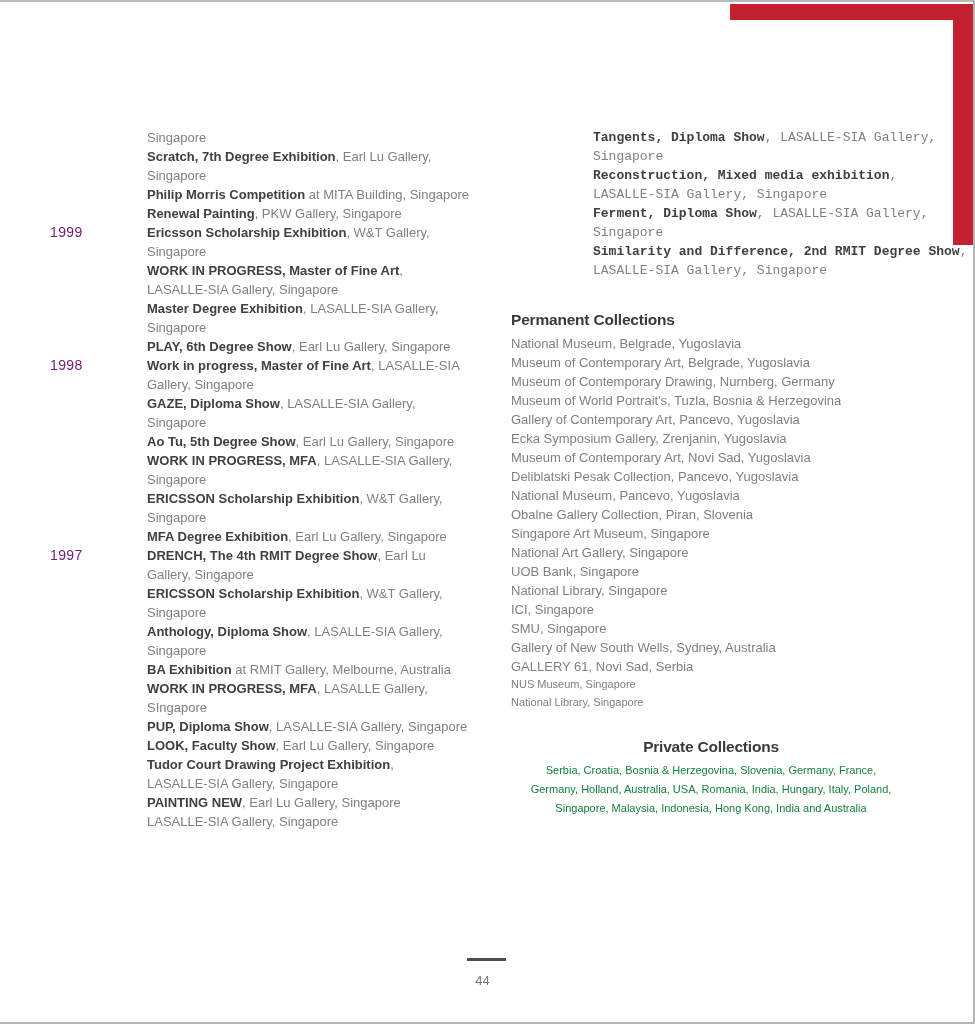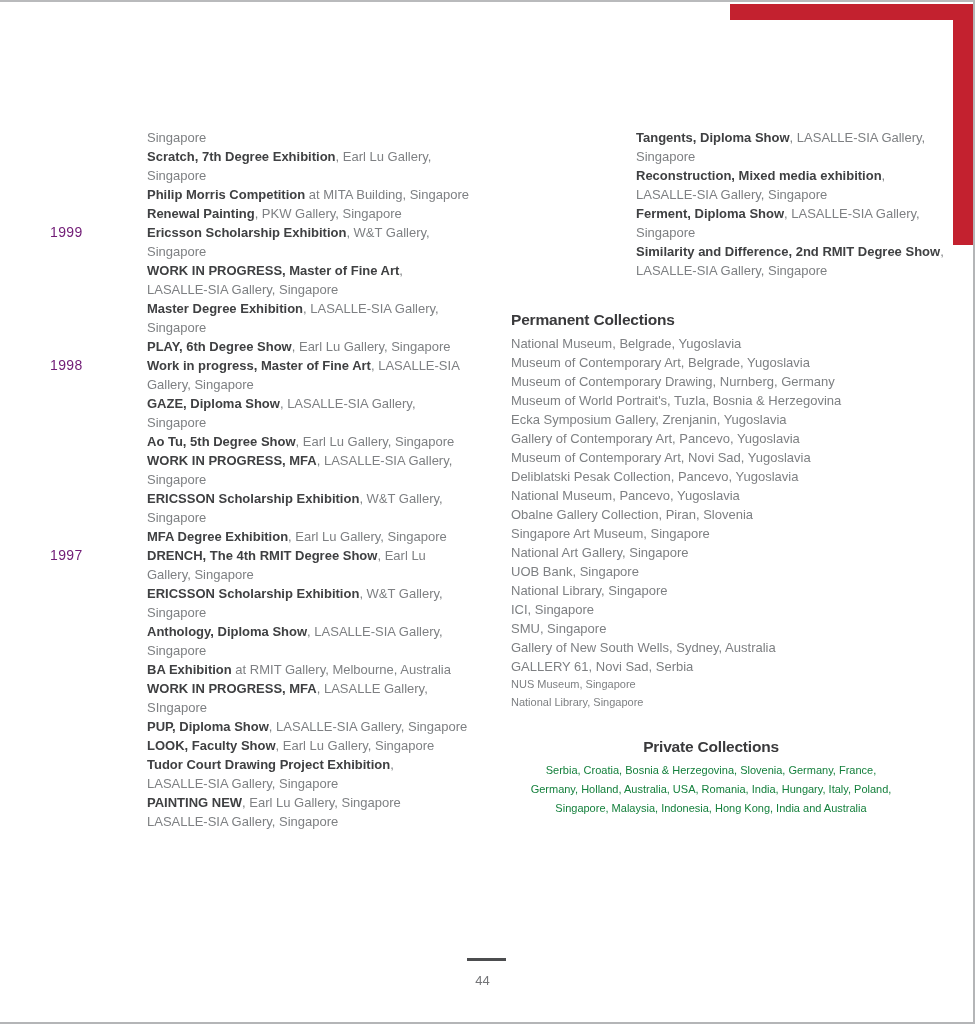--- a/index.html
+++ b/index.html
@@ -18,21 +18,21 @@
     width: 245px; height: 16px;
     background: var(--accent, #c3212f);
   }
   .red-v {
     position: absolute; left: 953px; top: 2px;
     width: 22px; height: 241px;
     background: var(--accent, #c3212f);
   }
   .entries { position: absolute; }
   .entries.left  { left: 50px;  top: 126px; width: 440px; }
-  .entries.right { left: 539px; top: 126px; width: 420px; }
+  .entries.right { left: 496px; top: 126px; width: 420px; font-family: Liberation Mono, monospace; }
   .entry-line {
     display: flex;
     line-height: 19px;
     font-size: 13px;
     white-space: nowrap;
     color: #7e8083;
   }
   .entry-line .year {
     flex: 0 0 97px;
     color: #701a75;
@@ -277,22 +277,22 @@
       </div>
     </div>
 
   <div class="collections perm">
     <h2>Permanent Collections</h2>
     <div id="perm-items">
         <div class="coll-item">National Museum, Belgrade, Yugoslavia</div>
         <div class="coll-item">Museum of Contemporary Art, Belgrade, Yugoslavia</div>
         <div class="coll-item">Museum of Contemporary Drawing, Nurnberg, Germany</div>
         <div class="coll-item">Museum of World Portrait's, Tuzla, Bosnia &amp; Herzegovina</div>
+        <div class="coll-item">Gallery of Contemporary Art, Pancevo, Yugoslavia</div>
         <div class="coll-item">Ecka Symposium Gallery, Zrenjanin, Yugoslavia</div>
-        <div class="coll-item">Gallery of Contemporary Art, Pancevo, Yugoslavia</div>
         <div class="coll-item">Museum of Contemporary Art, Novi Sad, Yugoslavia</div>
         <div class="coll-item">Deliblatski Pesak Collection, Pancevo, Yugoslavia</div>
         <div class="coll-item">National Museum, Pancevo, Yugoslavia</div>
         <div class="coll-item">Obalne Gallery Collection, Piran, Slovenia</div>
         <div class="coll-item">Singapore Art Museum, Singapore</div>
         <div class="coll-item">National Art Gallery, Singapore</div>
         <div class="coll-item">UOB Bank, Singapore</div>
         <div class="coll-item">National Library, Singapore</div>
         <div class="coll-item">ICI, Singapore</div>
         <div class="coll-item">SMU, Singapore</div>

